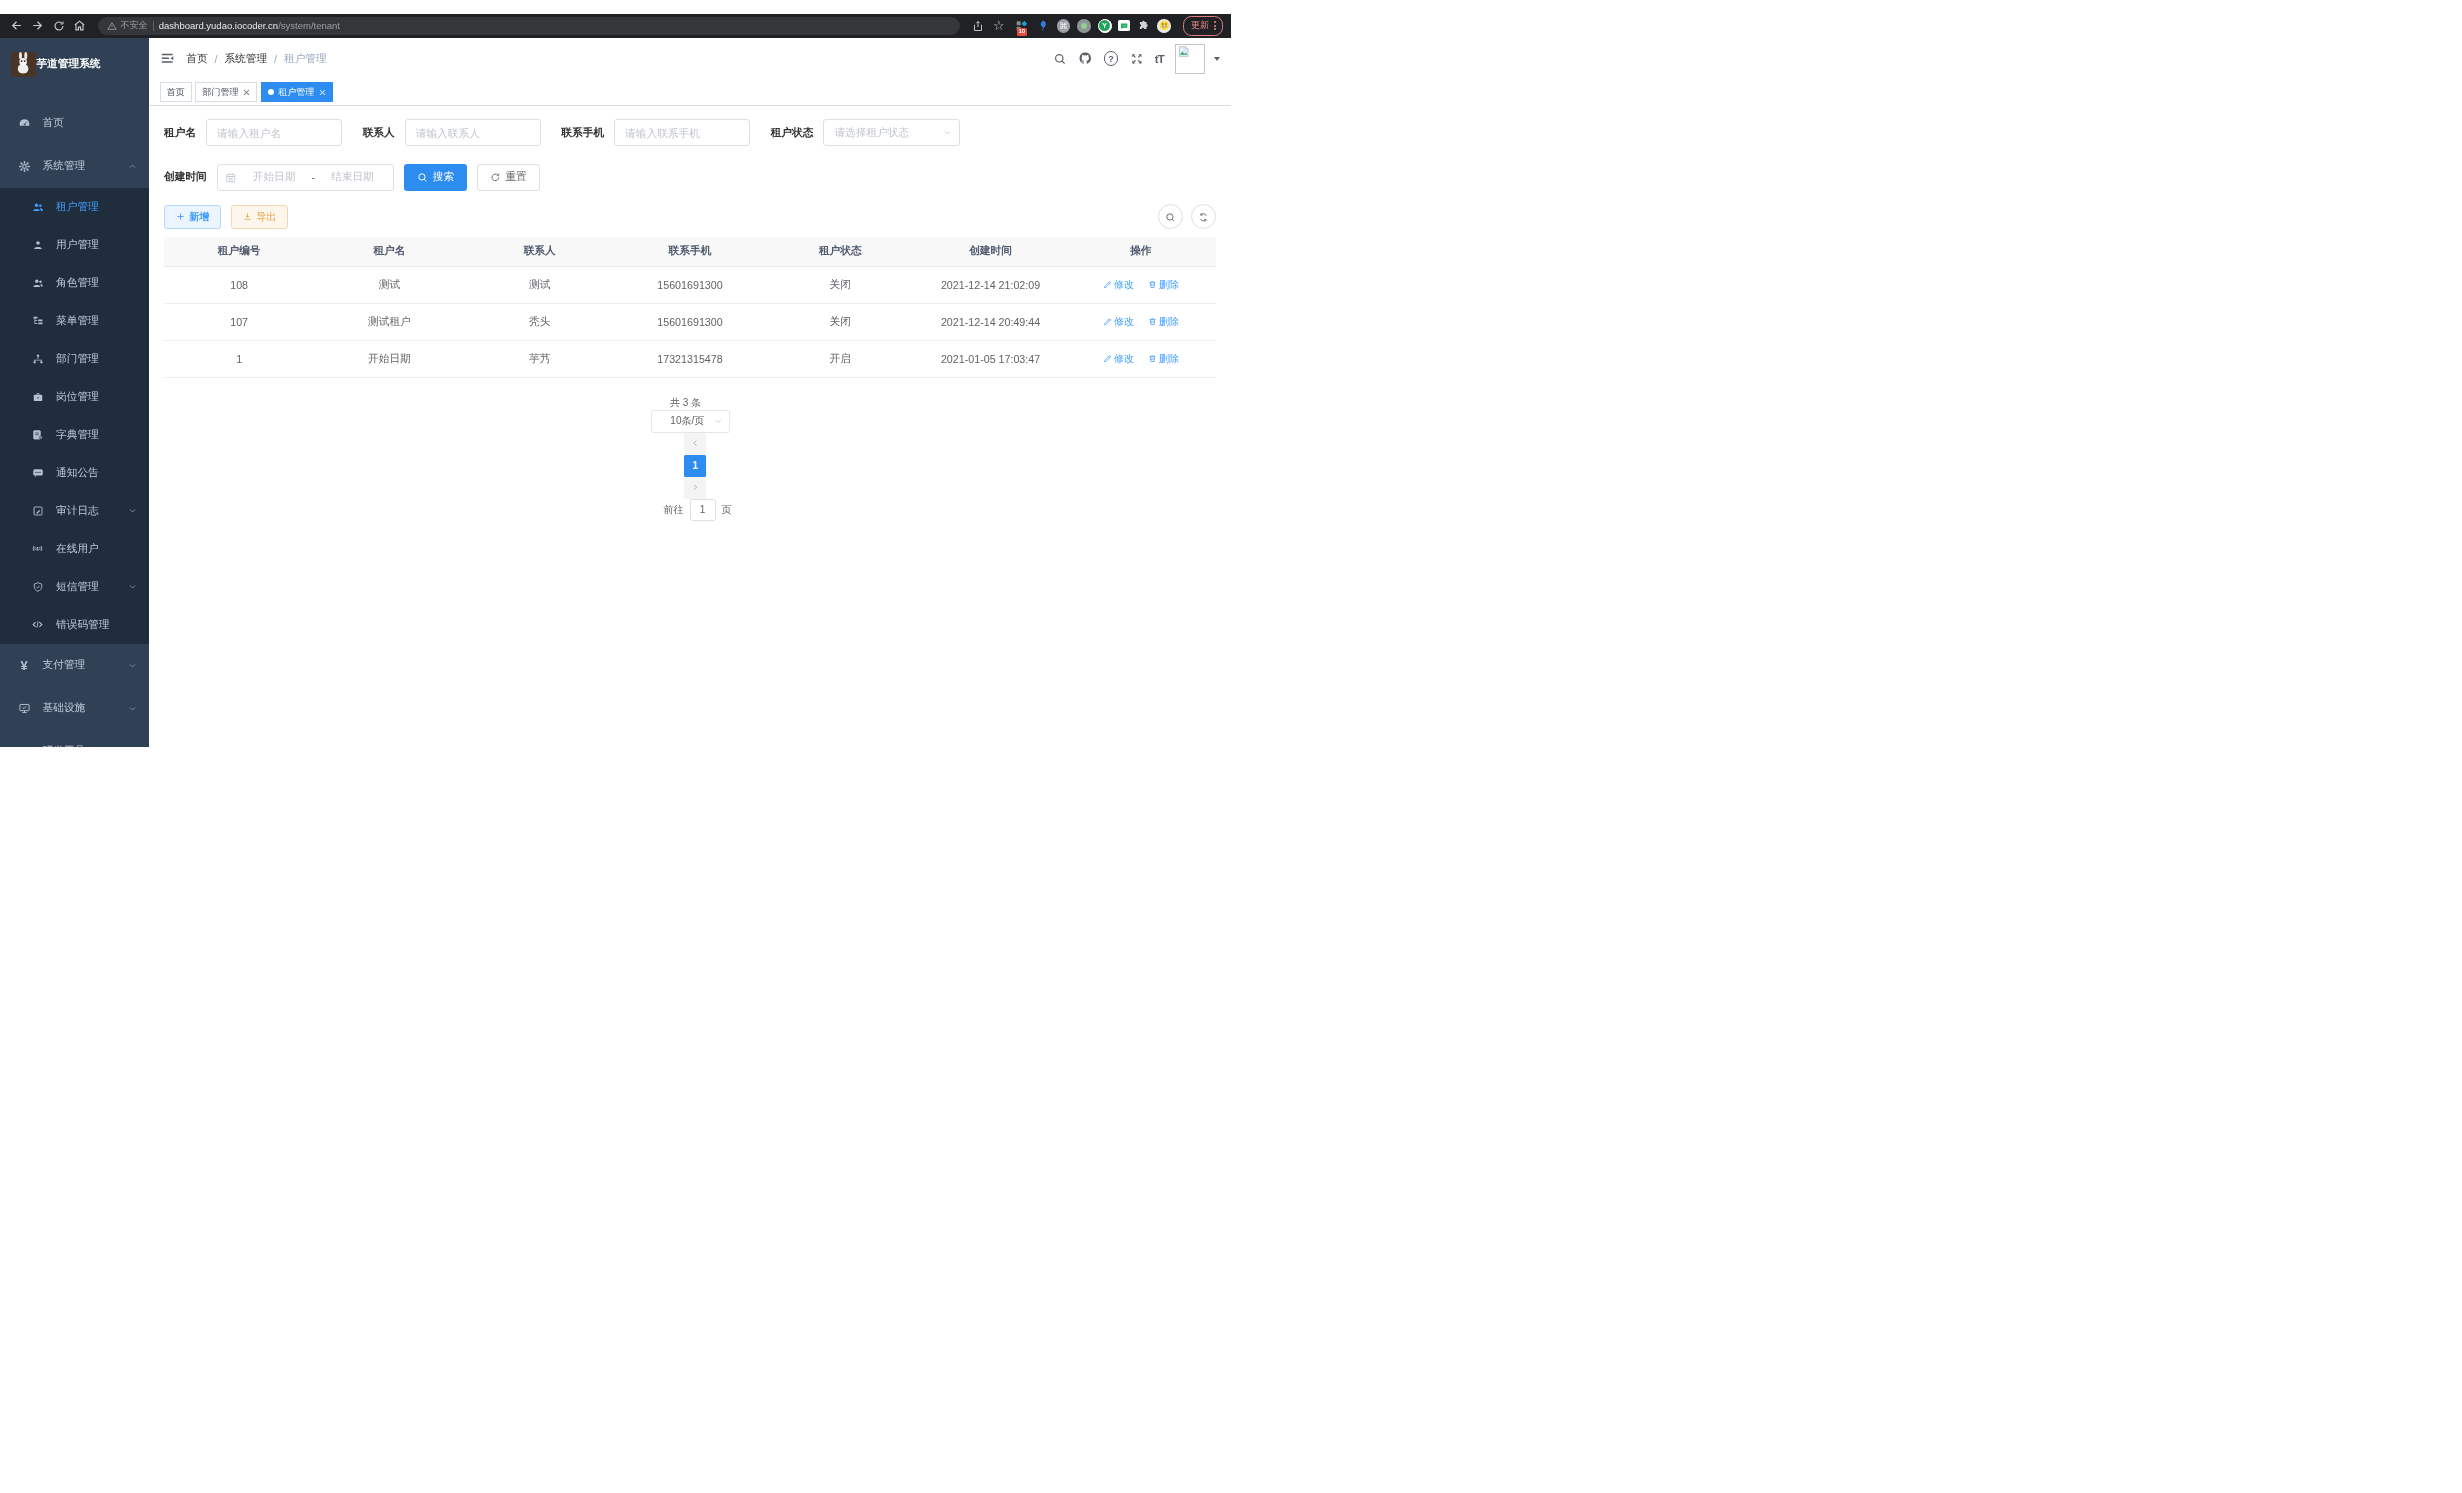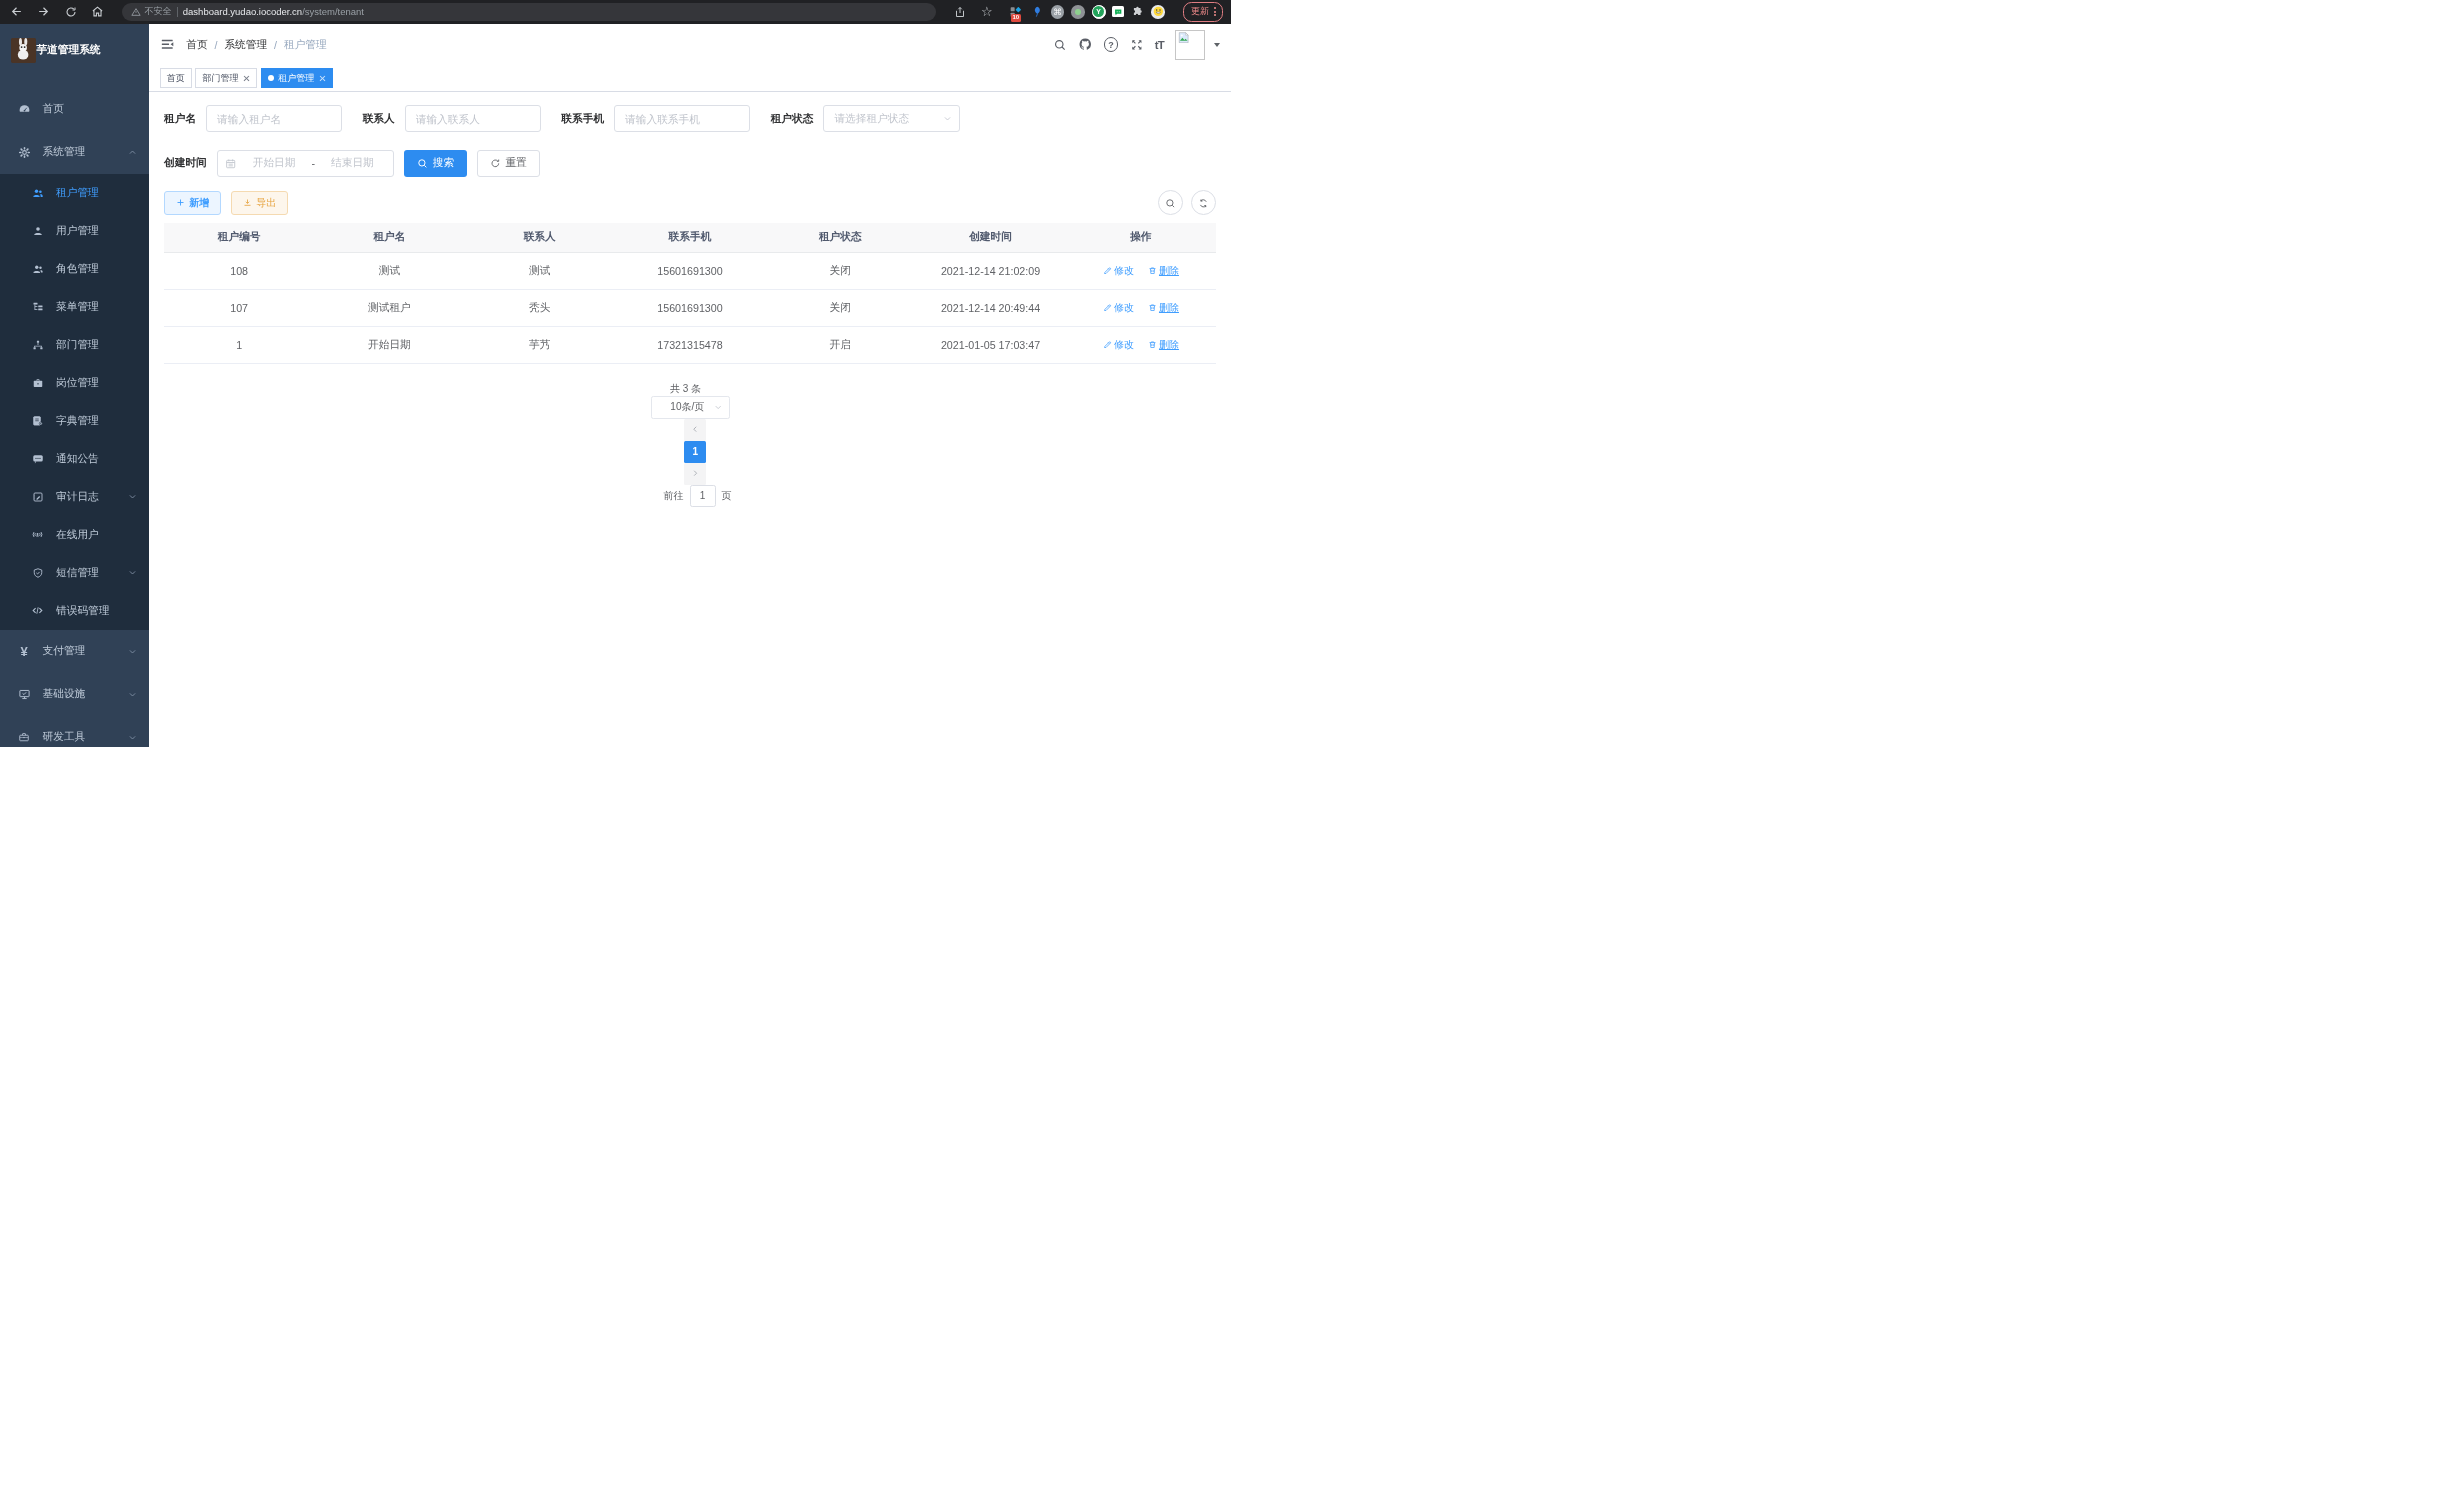--- a/index.html
+++ b/index.html
@@ -1,21 +1,21 @@
 <!DOCTYPE html>
 <html style="font-size:12px"><head>
 <meta charset="utf-8">
 <style>
   * { margin:0; padding:0; box-sizing:border-box; }
   html,body { width:1231px; height:747px; overflow:hidden; }
   body { font-family:"Liberation Sans","DejaVu Sans",sans-serif; background:#fff; }
   .ic { display:inline-flex; align-items:center; justify-content:center; flex:none; }
 
   
-  .browser-bar { height:23.6px; background:#202124; display:flex; align-items:center; padding:0 7.6px; gap:9px; }
+  .browser-bar { height:23.6px; background:#202124; display:flex; align-items:center; padding:0 7.6px; gap:3px;margin-top:14px; }
   .bicon { width:18px; height:18px; display:flex; align-items:center; justify-content:center; color:#c9cdd1; }
   .url-pill { flex:1; height:17.5px; margin:0 6px; background:#35363a; border-radius:9px; display:flex; align-items:center; padding:0 9px; gap:5.3px; min-width:0; }
   .url-sec { color:#9aa0a6; font-size:9px; display:flex; align-items:center; gap:3.8px; }
   .url-div { width:0.8px; height:10px; background:#5f6368; }
   .url-text { font-size:9.5px; color:#e8eaed; white-space:nowrap; overflow:hidden; }
   .url-text .path { color:#9aa0a6; }
   .ext-row { display:flex; align-items:center; gap:6.9px; margin:0 4.6px; }
   .ext { width:13.7px; height:13.7px; position:relative; display:flex; align-items:center; justify-content:center; }
   .badge10 { position:absolute; bottom:-3px; left:1.5px; background:#e04a3f; color:#fff; font-size:6px; line-height:7.6px; padding:0 1.5px; border-radius:1.5px; font-weight:bold; }
   .circ { border-radius:50%; display:flex; align-items:center; justify-content:center; }
@@ -87,21 +87,21 @@
   .btn-plain-warn { background:#fdf6ec; border-color:#f5dab1; color:#e6a23c; margin-left:10px; }
   .toolbar-row { display:flex; align-items:center; margin:13.7px 0 7.6px 0; }
   .tool-circles { margin-left:auto; display:flex; gap:8.4px; }
   .circle-btn { width:25px; height:25px; border:0.8px solid #dcdfe6; border-radius:50%; background:#fff; color:#4c4f54; display:flex; align-items:center; justify-content:center; cursor:pointer; }
 
   
   table { width:100%; border-collapse:collapse; table-layout:fixed; }
   th { background:#f8f8f9; color:#515a6e; font-size:10.7px; font-weight:600; height:29px; text-align:center; border-bottom:0.8px solid #e8eaec; }
   td { height:37px; text-align:center; font-size:10.7px; color:#606266; border-bottom:0.8px solid #ebeef5; }
   .op-link { color:#409eff; font-size:10px; display:inline-flex; align-items:center; gap:2.3px; cursor:pointer; }
-  .op-link + .op-link { margin-left:10.7px;text-decoration:underline; }
+  .op-link + .op-link { margin-left:10.7px; }
 
   
   .pagination { display:flex; align-items:center; justify-content:flex-end; margin-top:18px; font-size:10px; color:#606266;flex-direction:column; }
   .pg-total { margin-right:9px; }
   .pg-size { width:79px; height:23px; border:0.8px solid #e4e7ed; border-radius:2.3px; display:flex; align-items:center; padding:0 6px 0 9px; color:#606266; cursor:pointer; }
   .pg-size .txt { flex:1; text-align:center; }
   .pg-nav { width:22px; height:22px; background:#f4f4f5; color:#a8abb2; border-radius:1.5px; display:flex; align-items:center; justify-content:center; margin-left:10.7px; cursor:pointer; }
   .pg-cur { width:22px; height:22px; background:#2d8cf0; color:#fff; border-radius:1.5px; display:flex; align-items:center; justify-content:center; margin-left:10.7px; font-weight:600; cursor:pointer; }
   .pg-goto { display:flex; align-items:center; gap:6px; margin-left:15px; }
   .pg-input { width:26px; height:22px; border:0.8px solid #dcdfe6; border-radius:2.3px; text-align:center; font-size:10px; color:#606266; outline:none; }

